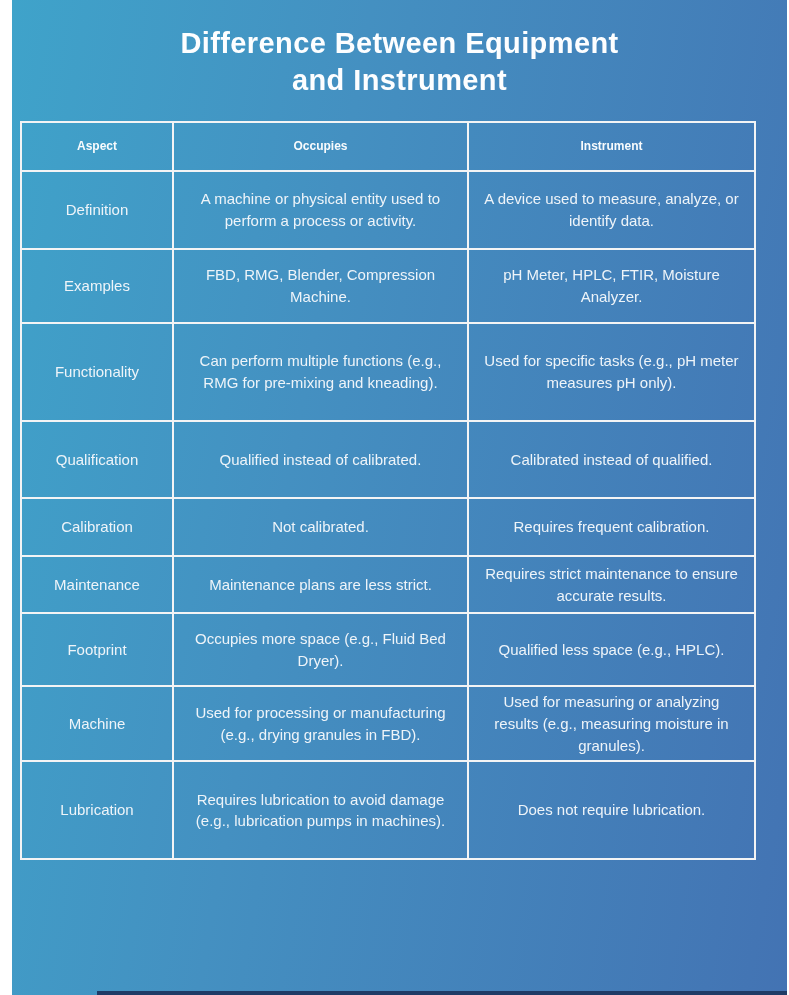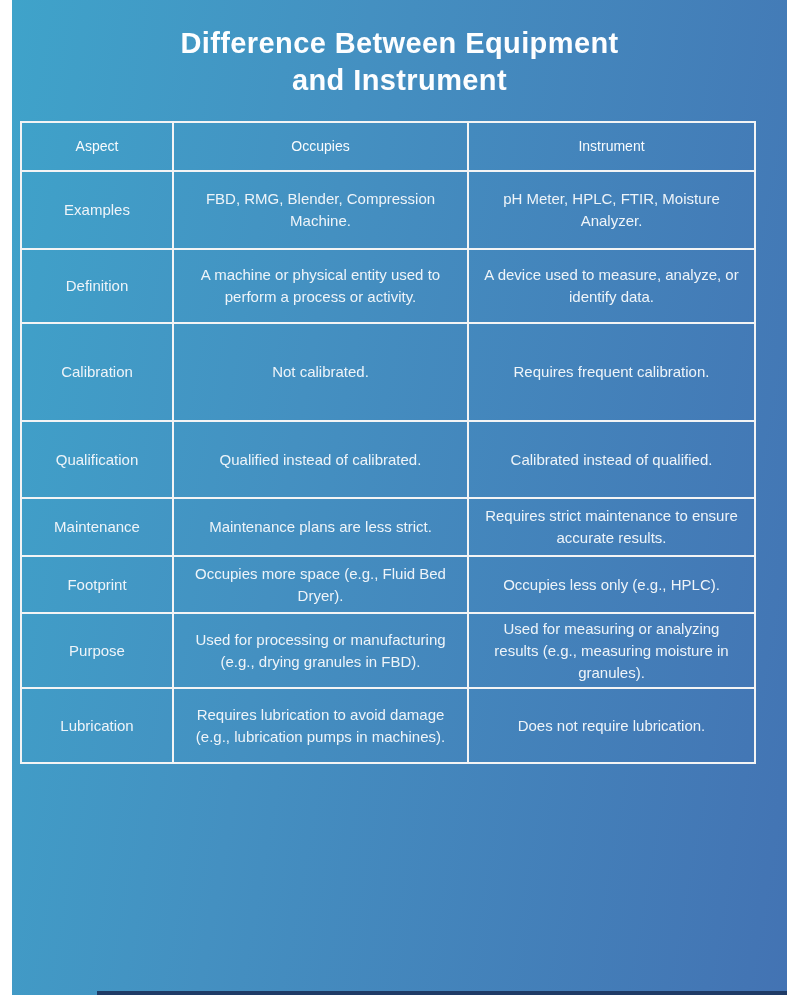--- a/index.html
+++ b/index.html
@@ -57,22 +57,22 @@
     border: 2px solid #f3f4f5;
     color: #eef4f9;
     text-align: center;
     vertical-align: middle;
     padding: 4px 14px;
     font-size: 15px;
     line-height: 1.45;
     font-weight: 400;
   }
   table.compare th {
-    font-size: 14px;
-    font-weight: 400;
+    font-size: 12px;
+    font-weight: 700;
     color: #f8fbfd;
   }
   thead tr       { height: 49px; }
   tbody tr:nth-child(1)  { height: 78px; }
   tbody tr:nth-child(2)  { height: 74px; }
   tbody tr:nth-child(3)  { height: 98px; }
   tbody tr:nth-child(4)  { height: 77px; }
   tbody tr:nth-child(5)  { height: 58px; }
   tbody tr:nth-child(6)  { height: 57px; }
   tbody tr:nth-child(7)  { height: 73px; }
@@ -99,51 +99,56 @@
       </colgroup>
       <thead>
         <tr>
           <th>Aspect</th>
           <th>Occupies</th>
           <th>Instrument</th>
         </tr>
       </thead>
       <tbody>
           <tr>
+            <td>Definition</td>
+            <td>A machine or physical entity used to perform a process or activity.</td>
+            <td>A device used to measure, analyze, or identify data.</td>
+          </tr>
+          <tr>
             <td>Examples</td>
             <td>FBD, RMG, Blender, Compression Machine.</td>
             <td>pH Meter, HPLC, FTIR, Moisture Analyzer.</td>
           </tr>
           <tr>
-            <td>Definition</td>
-            <td>A machine or physical entity used to perform a process or activity.</td>
-            <td>A device used to measure, analyze, or identify data.</td>
+            <td>Functionality</td>
+            <td>Can perform multiple functions (e.g., RMG for pre-mixing and kneading).</td>
+            <td>Used for specific tasks (e.g., pH meter measures pH only).</td>
+          </tr>
+          <tr>
+            <td>Qualification</td>
+            <td>Qualified instead of calibrated.</td>
+            <td>Calibrated instead of qualified.</td>
           </tr>
           <tr>
             <td>Calibration</td>
             <td>Not calibrated.</td>
             <td>Requires frequent calibration.</td>
-          </tr>
-          <tr>
-            <td>Qualification</td>
-            <td>Qualified instead of calibrated.</td>
-            <td>Calibrated instead of qualified.</td>
           </tr>
           <tr>
             <td>Maintenance</td>
             <td>Maintenance plans are less strict.</td>
             <td>Requires strict maintenance to ensure accurate results.</td>
           </tr>
           <tr>
             <td>Footprint</td>
             <td>Occupies more space (e.g., Fluid Bed Dryer).</td>
-            <td>Occupies less only (e.g., HPLC).</td>
+            <td>Qualified less space (e.g., HPLC).</td>
           </tr>
           <tr>
-            <td>Purpose</td>
+            <td>Machine</td>
             <td>Used for processing or manufacturing (e.g., drying granules in FBD).</td>
             <td>Used for measuring or analyzing results (e.g., measuring moisture in granules).</td>
           </tr>
           <tr>
             <td>Lubrication</td>
             <td>Requires lubrication to avoid damage (e.g., lubrication pumps in machines).</td>
             <td>Does not require lubrication.</td>
           </tr>
         </tbody>
     </table>

